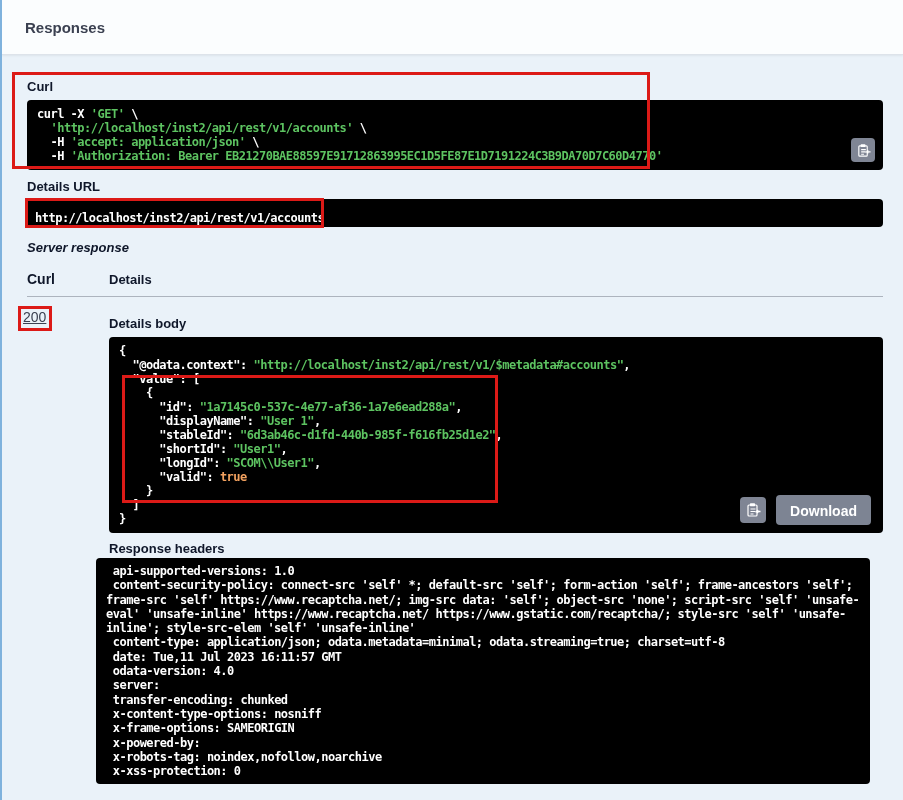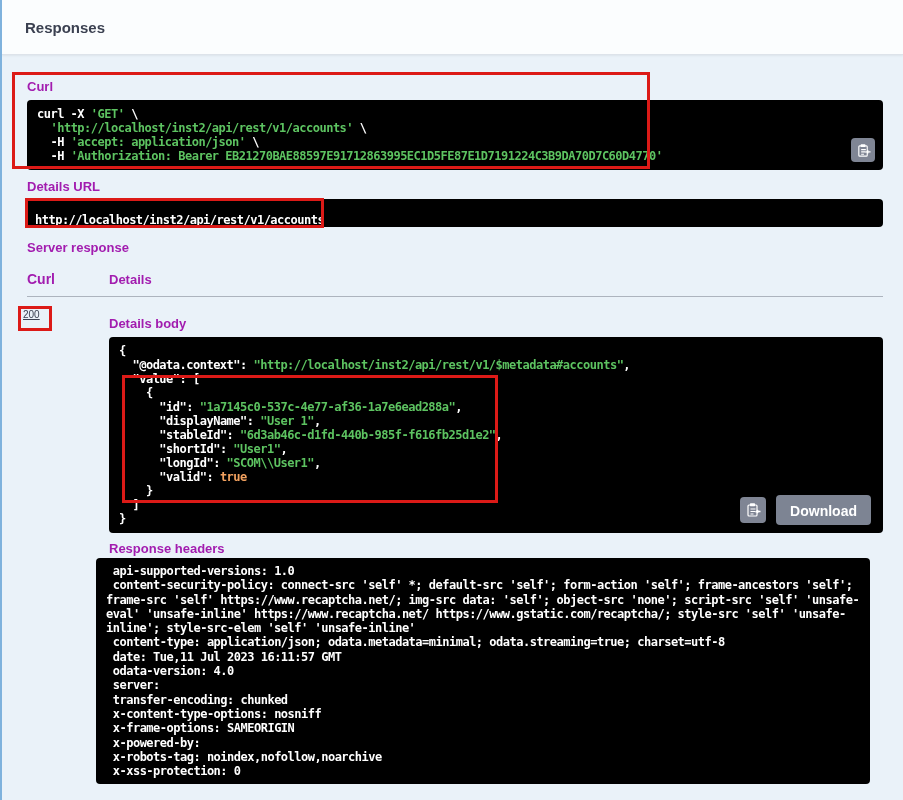--- a/index.html
+++ b/index.html
@@ -11,46 +11,46 @@
     background:#eaf2f9; border-left:2px solid #7fb2dd; overflow:hidden;
   }
   .section-header{
     position:absolute; left:0; top:0; width:100%; height:55px;
     background:#fbfdfe; border-bottom:1px solid #dde3ea;
     box-shadow:0 1px 2px rgba(0,0,0,.06);
     display:flex; align-items:center; padding-left:23px;
   }
   .section-header h3{ font-size:15px; font-weight:700; color:#3b4151; }
 
-  .lbl{ position:absolute; font-size:13px; font-weight:700; color:#a21caf; }
+  .lbl{ position:absolute; font-size:13px; font-weight:700; color:#0f172a; }
   .lbl-lg{ font-size:14px; }
 
   .code-block{
     position:absolute; background:#000000; border-radius:4px;
     font-family:"DejaVu Sans Mono", monospace; font-weight:700;
     font-size:12px; letter-spacing:-0.5px; line-height:14px; color:#ffffff;
   }
   .code-line{ white-space:pre-wrap; word-break:break-word; min-height:14px; }
   .tok-w{ color:#ffffff; }
   .tok-g{ color:#5dc361; }
   .tok-o{ color:#f2a15f; }
 
   .curl-pre{ left:25px; top:100px; width:856px; height:70px; padding:7px 10px; }
   .url-pre{
     left:25px; top:199px; width:856px; height:28px;
-    display:flex; align-items:flex-end; padding:0 8px; font-size:12px;
+    display:flex; align-items:flex-start; padding:12px 8px; font-size:12px;
   }
   .body-pre{ left:107px; top:337px; width:774px; padding:7px 10px; }
   .headers-pre{ left:94px; top:558px; width:774px; padding:6px 10px; line-height:14.3px; }
 
   .table-divider{
     position:absolute; left:25px; top:296px; width:856px; height:1px;
     background:rgba(59,65,81,.35);
   }
-  .status-code{ position:absolute; left:21px; top:309px; font-size:10px; color:#3b4151;text-decoration:underline; }
+  .status-code{ position:absolute; left:21px; top:309px; font-size:14px; color:#3b4151;text-decoration:underline; }
 
   .btn-row{ position:absolute; right:12px; bottom:8px; display:flex; gap:10px; align-items:center; }
   .copy-btn{
     width:26px; height:26px; border:none; border-radius:4px;
     background:#7f8594; display:flex; align-items:center; justify-content:center;
     cursor:pointer; padding:0;
   }
   .curl-copy{ position:absolute; right:8px; bottom:8px; width:24px; height:24px; }
   .download-btn{
     height:30px; border:none; border-radius:4px; background:#7d8493;
@@ -77,21 +77,21 @@
   <pre class="code-block curl-pre"><code><div class="code-line"><span class="tok-w">curl -X </span><span class="tok-g">'GET'</span><span class="tok-w"> \</span></div><div class="code-line"><span class="tok-w">  </span><span class="tok-g">'http://localhost/inst2/api/rest/v1/accounts'</span><span class="tok-w"> \</span></div><div class="code-line"><span class="tok-w">  -H </span><span class="tok-g">'accept: application/json'</span><span class="tok-w"> \</span></div><div class="code-line"><span class="tok-w">  -H </span><span class="tok-g">'Authorization: Bearer EB21270BAE88597E91712863995EC1D5FE87E1D7191224C3B9DA70D7C60D4770'</span></div></code><button class="copy-btn curl-copy"><svg width="15" height="15" viewBox="0 0 16 16" fill="none" stroke="#ffffff" stroke-width="1.2">
           <rect x="3" y="3" width="9" height="11" rx="1"></rect>
           <rect x="5" y="1.2" width="5" height="3" rx="0.6" fill="#ffffff" stroke="none"></rect>
           <path d="M5.5 7h5 M5.5 9.5h5 M5.5 12h3"></path>
           <path d="M15.5 9.5h-4 l1.6-1.6 m-1.6 1.6 l1.6 1.6" stroke-width="1.4"></path>
         </svg></button></pre>
 
   <div class="lbl" style="left:25px; top:179px;">Details URL</div>
   <pre class="code-block url-pre"><span>http://localhost/inst2/api/rest/v1/accounts</span></pre>
 
-  <div class="lbl" style="left:25px; top:240px;">Server response</div>
+  <div class="lbl" style="left:25px; top:240px;font-style:italic;">Server response</div>
   <div class="lbl lbl-lg" style="left:25px; top:271px;">Curl</div>
   <div class="lbl" style="left:107px; top:272px;">Details</div>
   <div class="table-divider"></div>
 
   <div class="status-code">200</div>
 
   <div class="lbl" style="left:107px; top:316px;">Details body</div>
   <pre class="code-block body-pre"><code><div class="code-line"><span class="tok-w">{</span></div><div class="code-line"><span class="tok-w">  "@odata.context": </span><span class="tok-g">"http://localhost/inst2/api/rest/v1/$metadata#accounts"</span><span class="tok-w">,</span></div><div class="code-line"><span class="tok-w">  "value": [</span></div><div class="code-line"><span class="tok-w">    {</span></div><div class="code-line"><span class="tok-w">      "id": </span><span class="tok-g">"1a7145c0-537c-4e77-af36-1a7e6ead288a"</span><span class="tok-w">,</span></div><div class="code-line"><span class="tok-w">      "displayName": </span><span class="tok-g">"User 1"</span><span class="tok-w">,</span></div><div class="code-line"><span class="tok-w">      "stableId": </span><span class="tok-g">"6d3ab46c-d1fd-440b-985f-f616fb25d1e2"</span><span class="tok-w">,</span></div><div class="code-line"><span class="tok-w">      "shortId": </span><span class="tok-g">"User1"</span><span class="tok-w">,</span></div><div class="code-line"><span class="tok-w">      "longId": </span><span class="tok-g">"SCOM\\User1"</span><span class="tok-w">,</span></div><div class="code-line"><span class="tok-w">      "valid": </span><span class="tok-o">true</span></div><div class="code-line"><span class="tok-w">    }</span></div><div class="code-line"><span class="tok-w">  ]</span></div><div class="code-line"><span class="tok-w">}</span></div></code><span class="btn-row"><button class="copy-btn"><svg width="16" height="16" viewBox="0 0 16 16" fill="none" stroke="#ffffff" stroke-width="1.2">
             <rect x="3" y="3" width="9" height="11" rx="1"></rect>
             <rect x="5" y="1.2" width="5" height="3" rx="0.6" fill="#ffffff" stroke="none"></rect>

